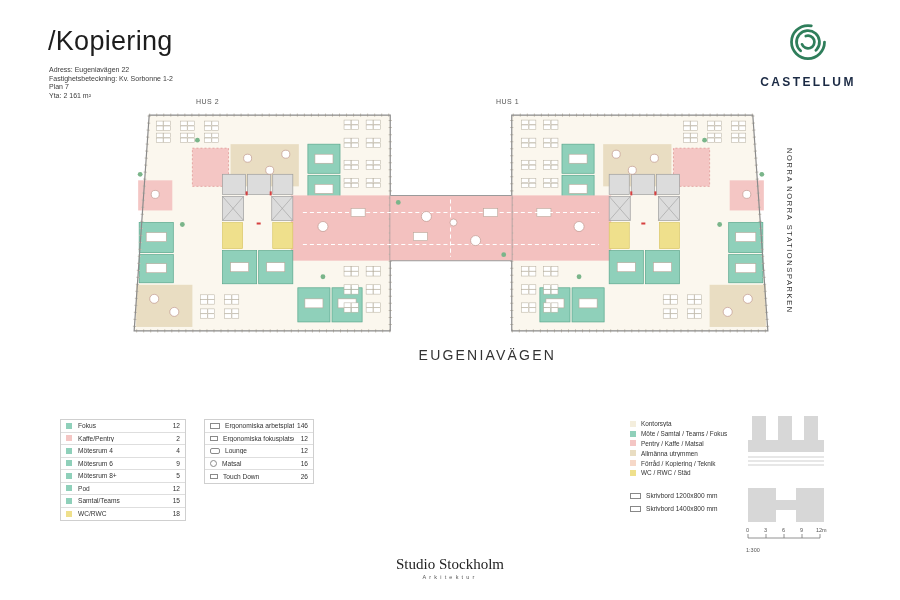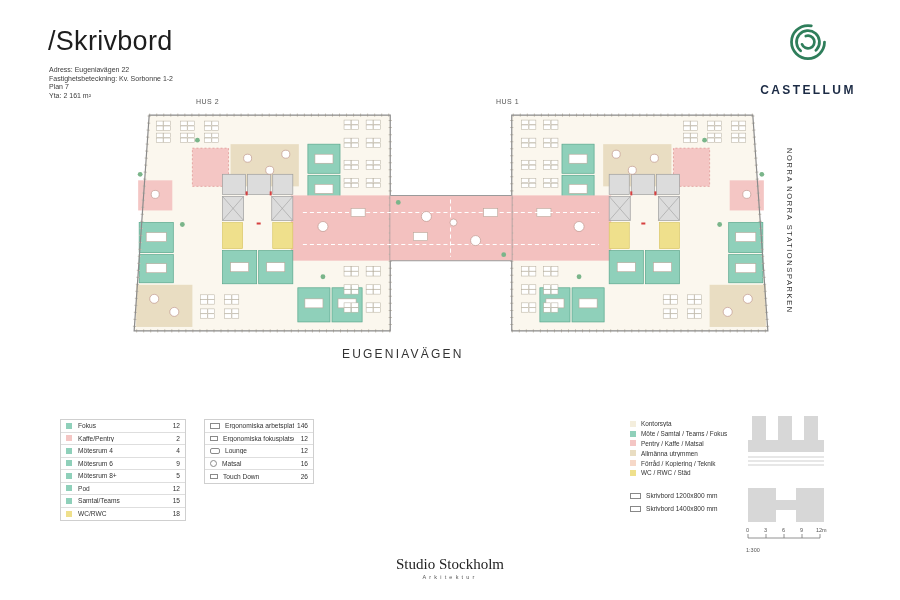--- a/index.html
+++ b/index.html
@@ -3,28 +3,28 @@
 <meta charset="utf-8">
 <style>
   * { margin:0; padding:0; box-sizing:border-box; }
   body { background:#fff; font-family:"Liberation Sans", sans-serif; }
   .page { position:relative; width:900px; height:600px; background:#ffffff; overflow:hidden; }
 
   
   .title { position:absolute; left:48px; top:26px; font-size:27px; font-weight:500; color:#1d1d1d; letter-spacing:.3px; }
   .info  { position:absolute; left:49px; top:66px; font-size:7px; line-height:8.6px; color:#3c3c3c; }
   .brand { position:absolute; top:20px; right:36px; width:112px; text-align:center; }
-  .brand-name { margin-top:15px; font-size:12px; font-weight:600; letter-spacing:2.4px; color:#1c2b45; }
+  .brand-name { margin-top:7px; font-size:12px; font-weight:600; letter-spacing:2.4px; color:#1c2b45; }
 
   
   .plan-svg { position:absolute; left:122px; top:104px; width:658px; height:233px; }
   .hus-label { position:absolute; font-size:7px; color:#555; letter-spacing:.5px; }
   .hus2-label { left:196px; top:98px; }
   .hus1-label { left:496px; top:98px; }
-  .street { position:absolute; left:342px; top:347px; width:200px; text-align:left; font-size:12px; letter-spacing:2.2px; color:#333; }
+  .street { position:absolute; left:356px; top:347px; width:200px; text-align:right; font-size:14px; letter-spacing:2.2px; color:#333; }
   .park { position:absolute; left:785px; top:148px; height:210px; writing-mode:vertical-rl; font-size:7.5px; letter-spacing:1.6px; color:#333; }
 
   
   .bldg-base { fill:#fbf7ee; }
   .z-common { fill:#e9ddc2; }
   .z-pantry { fill:#f4c6c4; }
   .zd { stroke:#e09a97; stroke-width:.8; stroke-dasharray:2 2; }
   .z-meet { fill:#8fd0ba; stroke:#5aa78d; stroke-width:.7; }
   .z-band { fill:#f3c1bf; }
   .z-wc { fill:#efe08c; stroke:#d6c35e; stroke-width:.6; }
@@ -73,21 +73,21 @@
   
   .footer { position:absolute; left:0; right:0; top:556px; text-align:center; }
   .studio { font-family:Liberation Serif, serif; font-size:15px; color:#222; }
   .studio-sub { font-size:5.5px; letter-spacing:3.2px; color:#555; margin-top:1px; }
 </style>
 </head>
 <body>
 
 <div class="page">
 
-  <div class="title">/Skrivbord</div>
+  <div class="title">/Kopiering</div>
   <div class="info">
     <div>Adress: Eugeniavägen 22</div>
     <div>Fastighetsbeteckning: Kv. Sorbonne 1-2</div>
     <div>Plan 7</div>
     <div>Yta: 2 161 m²</div>
   </div>
 
   <div class="brand">
     <svg width="44" height="44" viewBox="0 0 48 48">
       <g fill="none" stroke="#2f7e5b" stroke-width="3" stroke-linecap="round">

